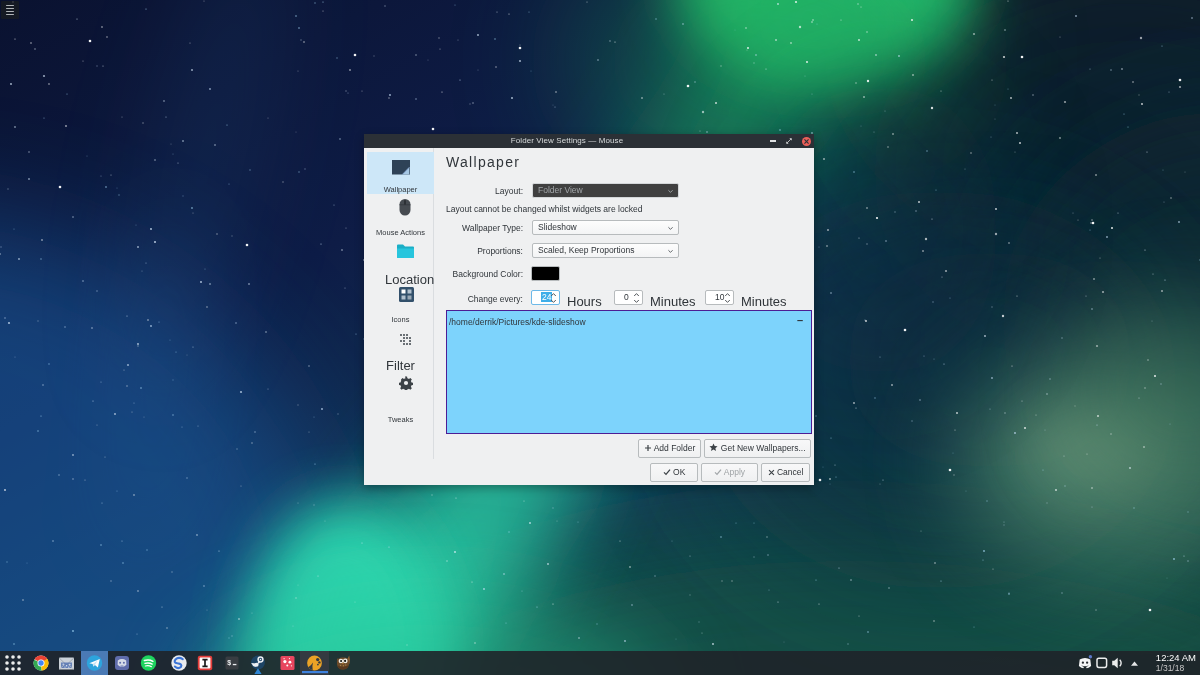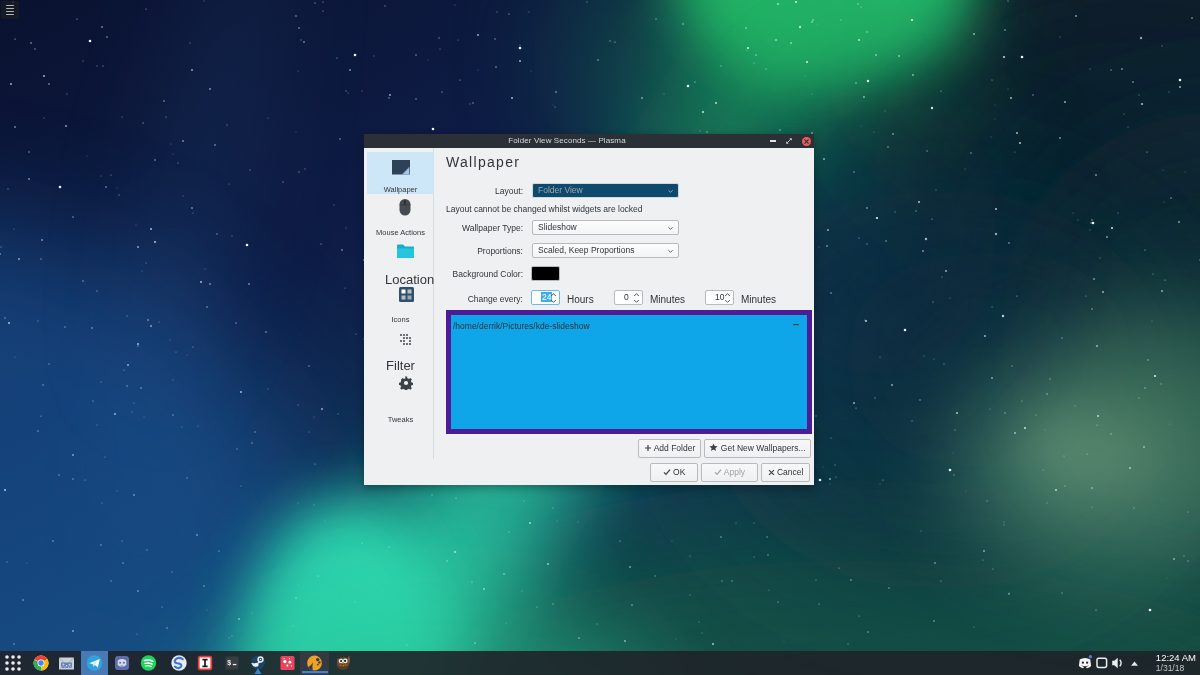--- a/index.html
+++ b/index.html
@@ -14,27 +14,27 @@
 
 #dlg{position:absolute;left:364px;top:134px;width:450px;height:351px;background:#eff0f1;box-shadow:0 3px 9px rgba(0,0,0,.32)}
 #tbar{position:absolute;left:0;top:0;right:0;height:14px;background:#2b3036;color:#d7dadb;font-size:8px;line-height:14px}
 #tbar .ttl{position:absolute;left:0;right:44px;top:0;text-align:center;letter-spacing:.1px}
 #sidebar{position:absolute;left:0;top:14px;width:70px;height:311px;background:#eff0f1;border-right:1px solid #dadde0}
 .sitem{position:absolute;left:3px;width:67px;height:42px;text-align:center;color:#3a4045;font-size:8px}
 .sitem.sel{background:#cde7f8}
 
 .flabel{position:absolute;font-size:8.5px;color:#2f3439;text-align:right;width:90px}
 .combo{position:absolute;width:147px;height:15px;background:linear-gradient(#fdfdfd,#f3f4f5);border:1px solid #b7bbbd;border-radius:2px;font-size:8.5px;color:#2f3439;line-height:13px;padding-left:5px}
-.combo.dis{background:#0c4a6e;border-color:#d4d7d9;color:#a2a6a9}
+.combo.dis{background:#404040;border-color:#d4d7d9;color:#a2a6a9}
 .chev{position:absolute;right:5px;top:5px;width:5px;height:5px}
 .spin{position:absolute;width:29px;height:15px;background:#fff;border:1px solid #b7bbbd;border-radius:2px;font-size:8.5px;color:#2f3439;line-height:13px;padding-left:9px}
 .spin.foc{border-color:#6db9e8}
 .sarr{position:absolute;right:2px;top:1px;width:7px;height:12px}
-.ulabel{position:absolute;font-size:10px;color:#2f3439}
-#list{position:absolute;left:82px;top:176px;width:366px;height:124px;background:#0ea5e9;border:5px solid #4c1d95;font-size:8.5px;color:#2f3439}
+.ulabel{position:absolute;font-size:13px;color:#2f3439}
+#list{position:absolute;left:82px;top:176px;width:366px;height:124px;background:#7dd3fc;border:1px solid #4c1d95;font-size:8.5px;color:#2f3439}
 .btn{position:absolute;height:19px;background:linear-gradient(#f8f8f9,#eff0f1);border:1px solid #b7bbbd;border-radius:2px;font-size:8.5px;color:#2f3439;text-align:center}
 .btn.dis{color:#9fa3a6}
 .btn .bi{display:inline-block;vertical-align:-1px}
 
 .tmin{position:absolute;right:38px;top:6px;width:6px;height:1.6px;background:#dfe1e2}
 .tmax{position:absolute;right:21px;top:3px;width:8px;height:8px}
 .tclose{position:absolute;right:3px;top:2.5px;width:9px;height:9px;border-radius:50%;background:#ec5f59}
 
 #bar{position:absolute;left:0;top:651px;width:1200px;height:24px;background:rgba(31,35,41,0.9)}
 .task{position:absolute;top:651px;height:24px}
@@ -752,21 +752,21 @@
 <div id="toolbox">
       <i style="top:4px"></i>
       <i style="top:7px"></i>
       <i style="top:10px"></i>
       <i style="top:13px"></i>
     </div>
 
 
 <div id="dlg">
  <div id="tbar">
-        <span class="ttl">Folder View Seconds — Plasma</span>
+        <span class="ttl">Folder View Settings — Mouse</span>
   <span class="tmin"></span>
   <svg class="tmax" viewBox="0 0 10 10">
           <path d="M2 5.9 L2 8 L4.1 8 M5.9 2 L8 2 L8 4.1 M2.4 7.6 L7.6 2.4" stroke="#dfe1e2" stroke-width="1" fill="none"></path>
         </svg>
   <span class="tclose"><svg width="9" height="9" viewBox="0 0 10 10">
             <path d="M2.7 2.7 L7.3 7.3 M7.3 2.7 L2.7 7.3" stroke="#30353a" stroke-width="1.3"></path>
           </svg></span>
  </div>
  <div id="sidebar"></div>
 

